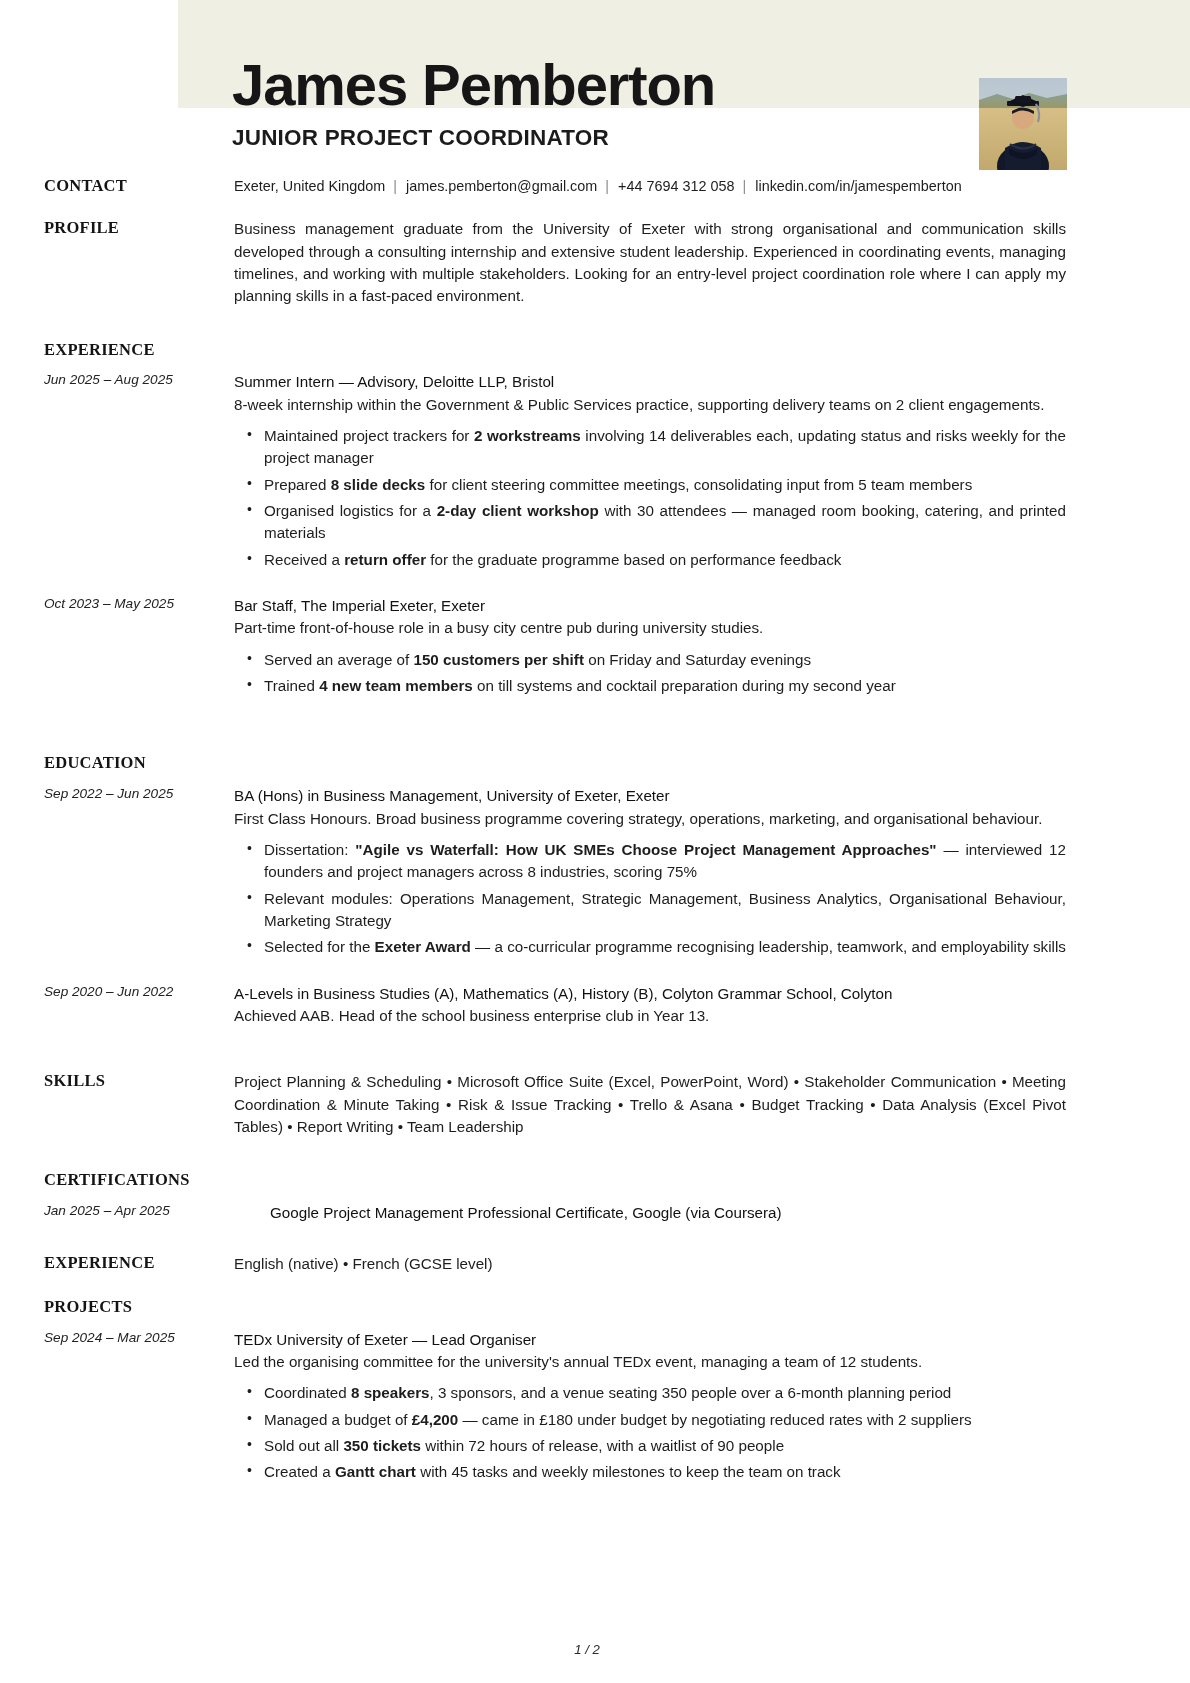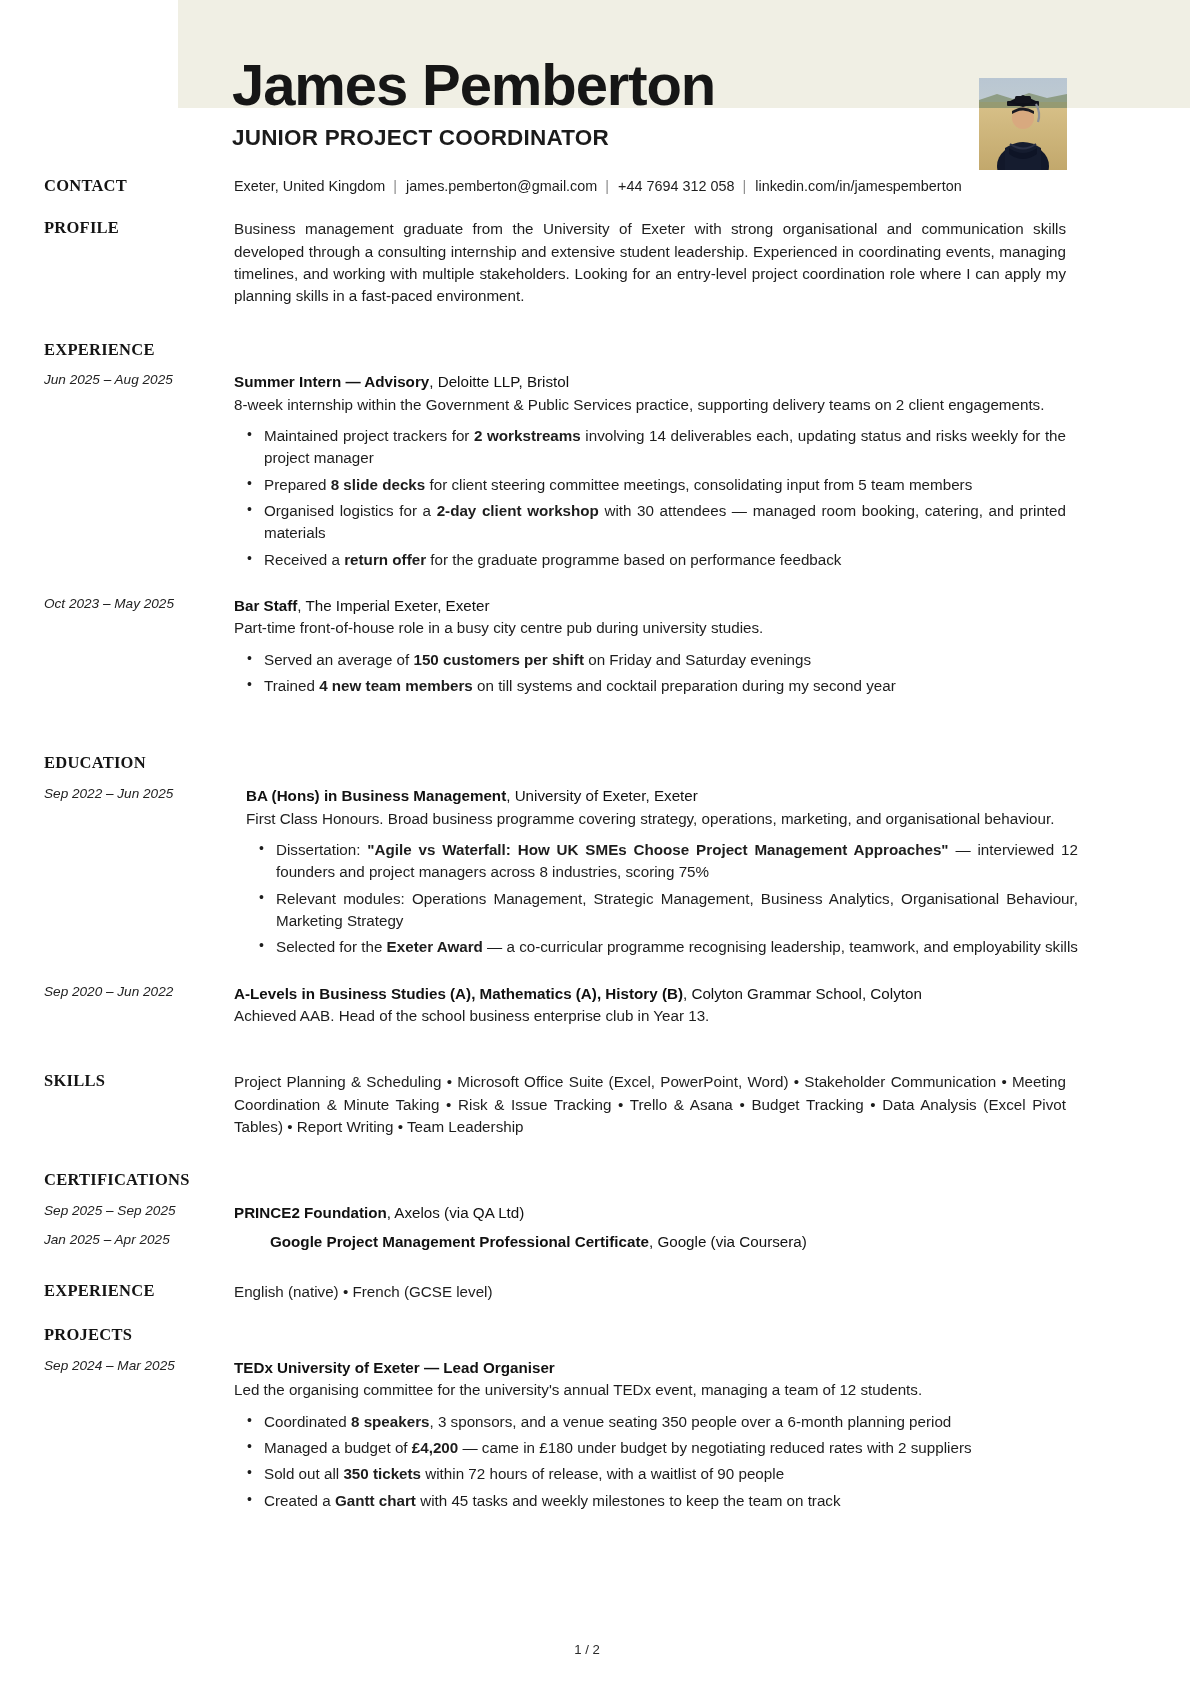--- a/index.html
+++ b/index.html
@@ -99,21 +99,21 @@
     font-size: 15.2px;
     line-height: 1.47;
     color: #1d1d1d;
     text-align: justify;
   }
   .entry-title {
     font-size: 15.2px;
     line-height: 1.47;
     color: #111111;
   }
-  .entry-title b { font-weight: 700; }
+  .entry-title b { font-weight: 400; }
   ul.bullets {
     margin: 9px 0 0 0;
     padding-left: 30px;
     list-style: none;
   }
   ul.bullets li {
     position: relative;
     font-size: 15.2px;
     line-height: 1.47;
     color: #1d1d1d;
@@ -136,20 +136,21 @@
   .sec-gap-sm { height: 12px; }
 
   .footer {
     position: absolute;
     left: 0;
     bottom: 26px;
     width: 1174px;
     text-align: center;
     font-size: 13.2px;
     color: #2a2a2a;
+    font-style: italic;
   }
 
   .contact-line {
     font-size: 14.4px;
     color: #1d1d1d;
     line-height: 1.4;
     white-space: nowrap;
   }
   .contact-sep {
     display: inline-block;
@@ -261,21 +262,21 @@
 
   <div class="sec-gap-lg"></div>
   <div class="row">
     <div class="left">
       <div class="sec-label">EDUCATION</div>
     </div>
     <div class="right"></div>
   </div>
   <div class="sec-gap-sm"></div>
   <div id="education-entries">
-      <div class="row" style="margin-bottom: 20px; gap: 12px;">
+      <div class="row" style="margin-bottom: 20px;">
         <div class="left">
           <div class="date">Sep 2022 – Jun 2025</div>
         </div>
         <div class="right">
           <div class="entry-title"><b>BA (Hons) in Business Management</b><span>, University of Exeter, Exeter</span></div>
           <div class="body-text">First Class Honours. Broad business programme covering strategy, operations, marketing, and organisational behaviour.</div>
           <ul class="bullets">
             <li>Dissertation: <b>"Agile vs Waterfall: How UK SMEs Choose Project Management Approaches"</b> — interviewed 12 founders and project managers across 8 industries, scoring 75%</li>
             <li>Relevant modules: Operations Management, Strategic Management, Business Analytics, Organisational Behaviour, Marketing Strategy</li>
             <li>Selected for the <b>Exeter Award</b> — a co-curricular programme recognising leadership, teamwork, and employability skills</li>
@@ -305,28 +306,20 @@
 
   <div class="sec-gap-lg"></div>
   <div class="row">
     <div class="left">
       <div class="sec-label">CERTIFICATIONS</div>
     </div>
     <div class="right"></div>
   </div>
   <div class="sec-gap-sm"></div>
   <div id="certification-entries">
-      <div class="row" style="margin-bottom: 6px;">
-        <div class="left">
-          <div class="date">Sep 2025 – Sep 2025</div>
-        </div>
-        <div class="right">
-          <div class="entry-title"><b>PRINCE2 Foundation</b><span>, Axelos (via QA Ltd)</span></div>
-        </div>
-      </div>
       <div class="row" style="margin-bottom: 6px; gap: 36px;">
         <div class="left">
           <div class="date">Jan 2025 – Apr 2025</div>
         </div>
         <div class="right">
           <div class="entry-title"><b>Google Project Management Professional Certificate</b><span>, Google (via Coursera)</span></div>
         </div>
       </div>
     </div>
 

